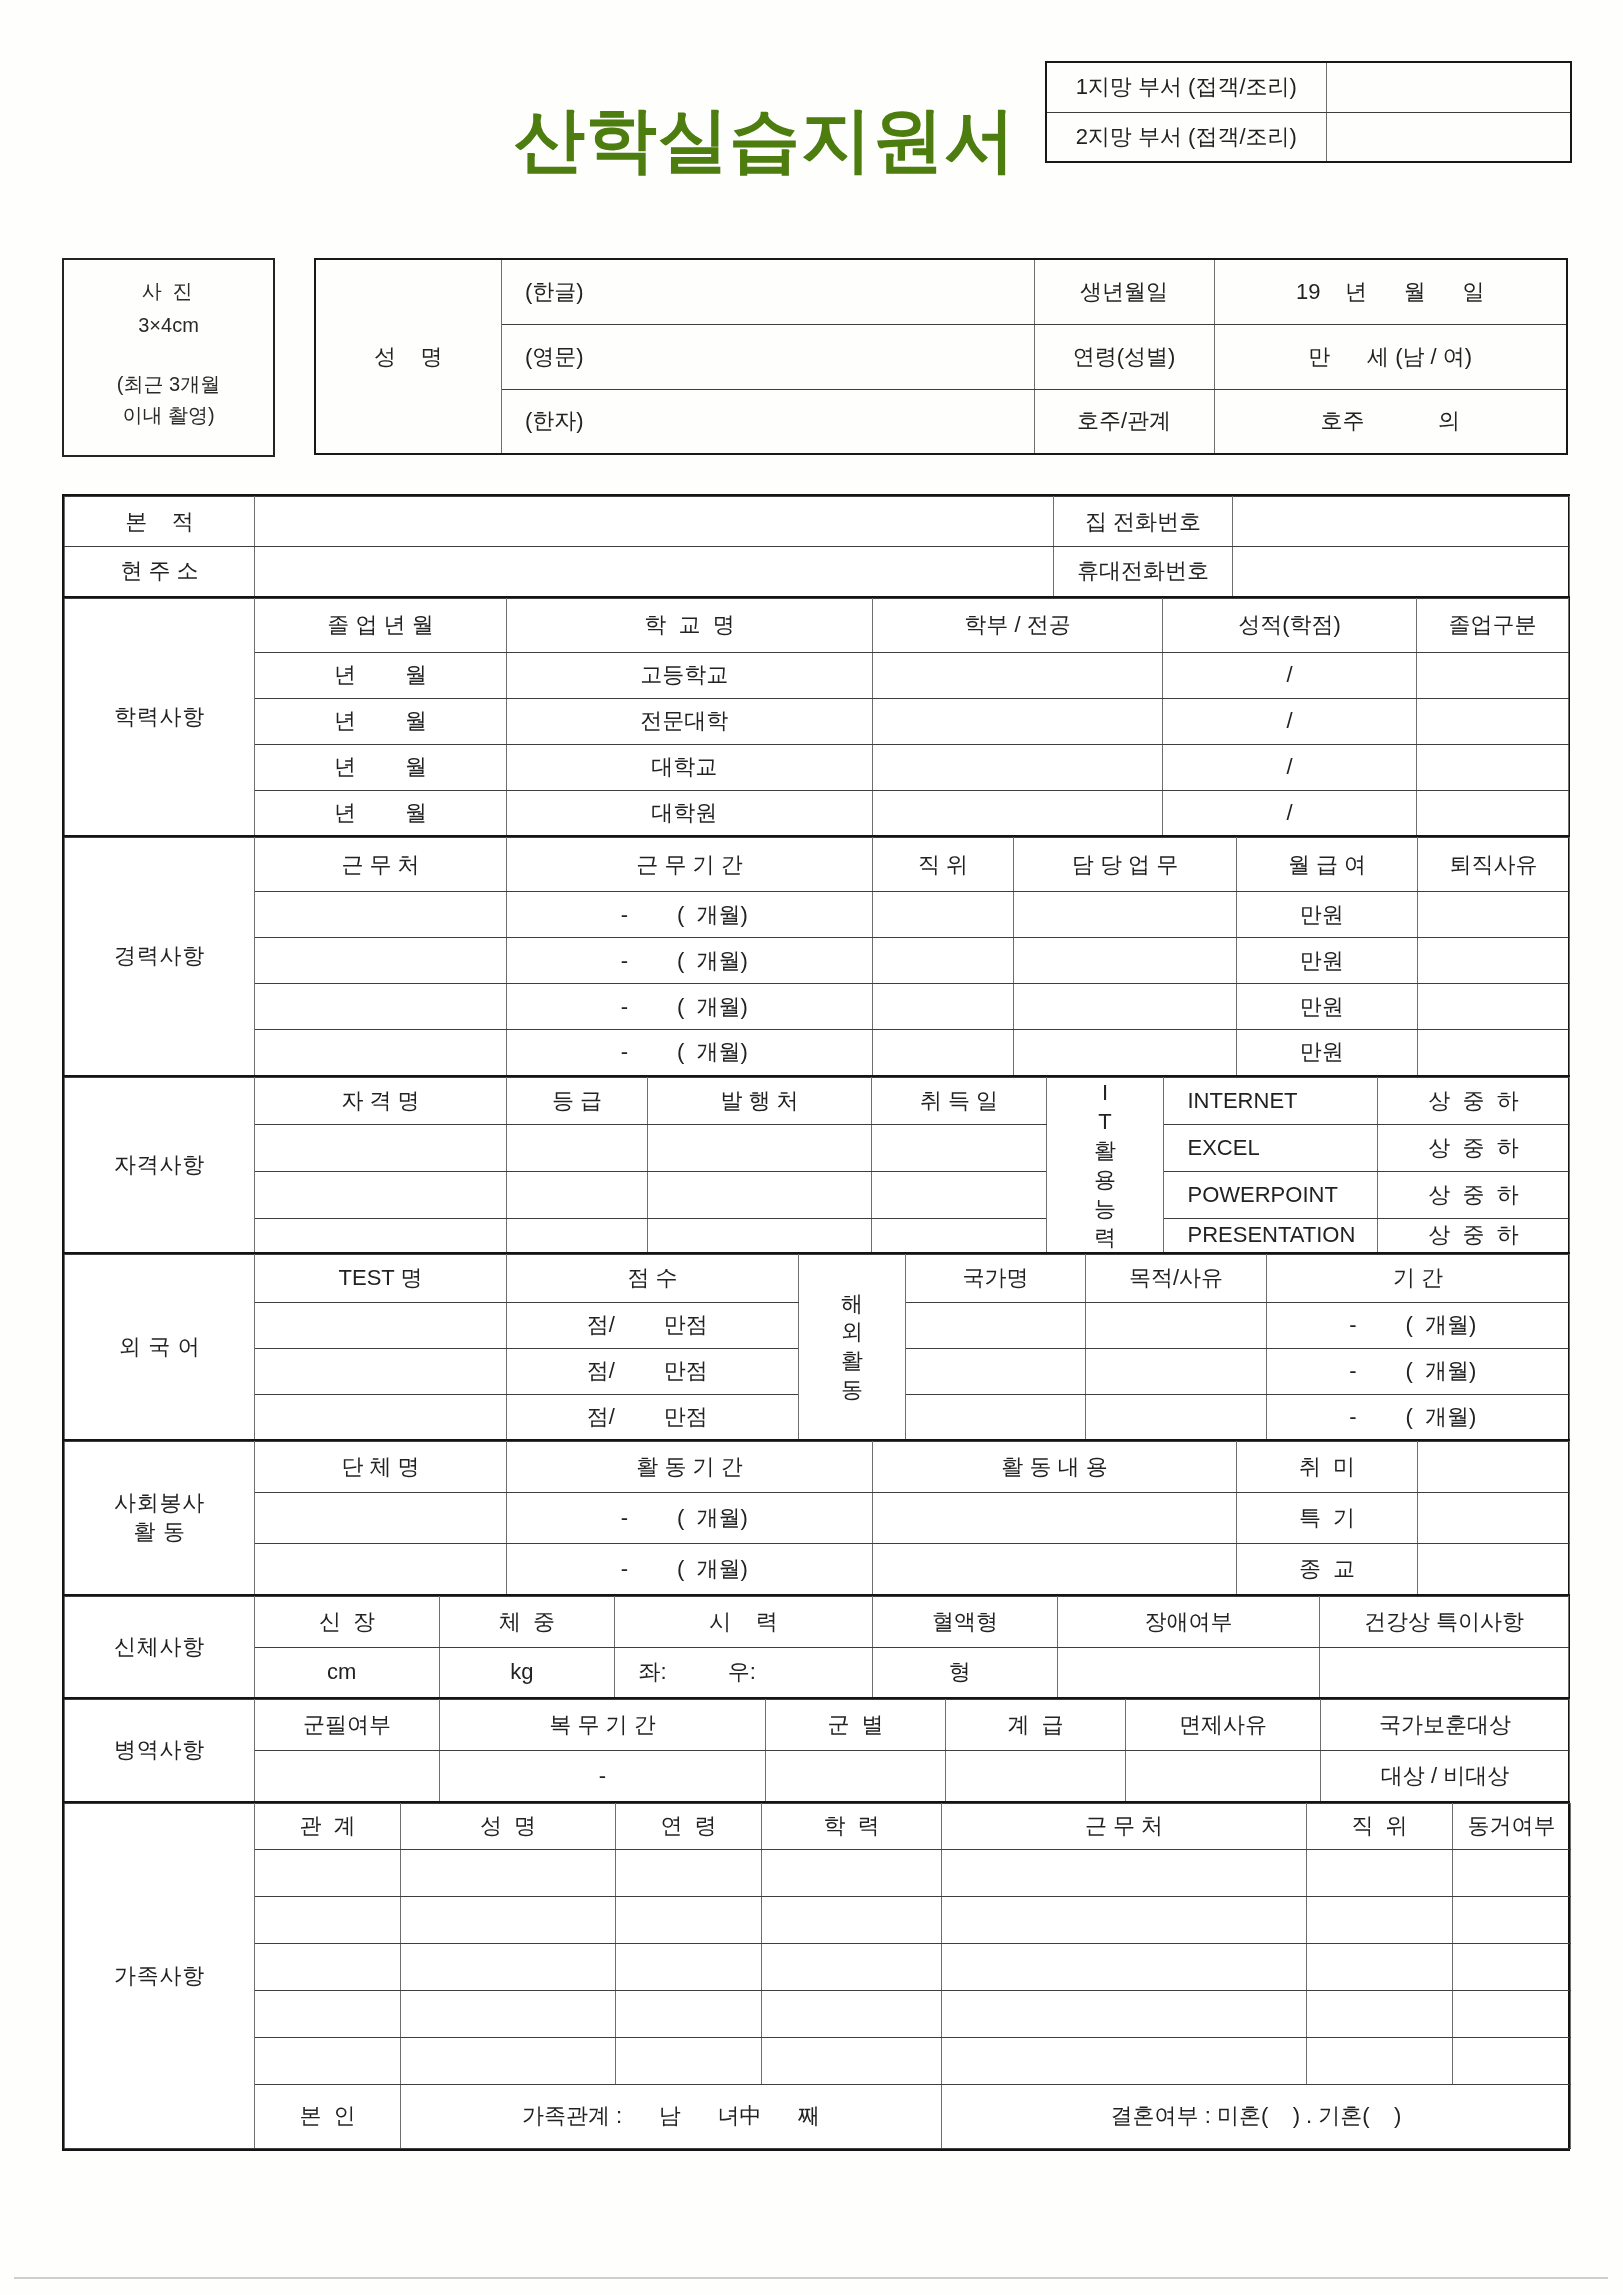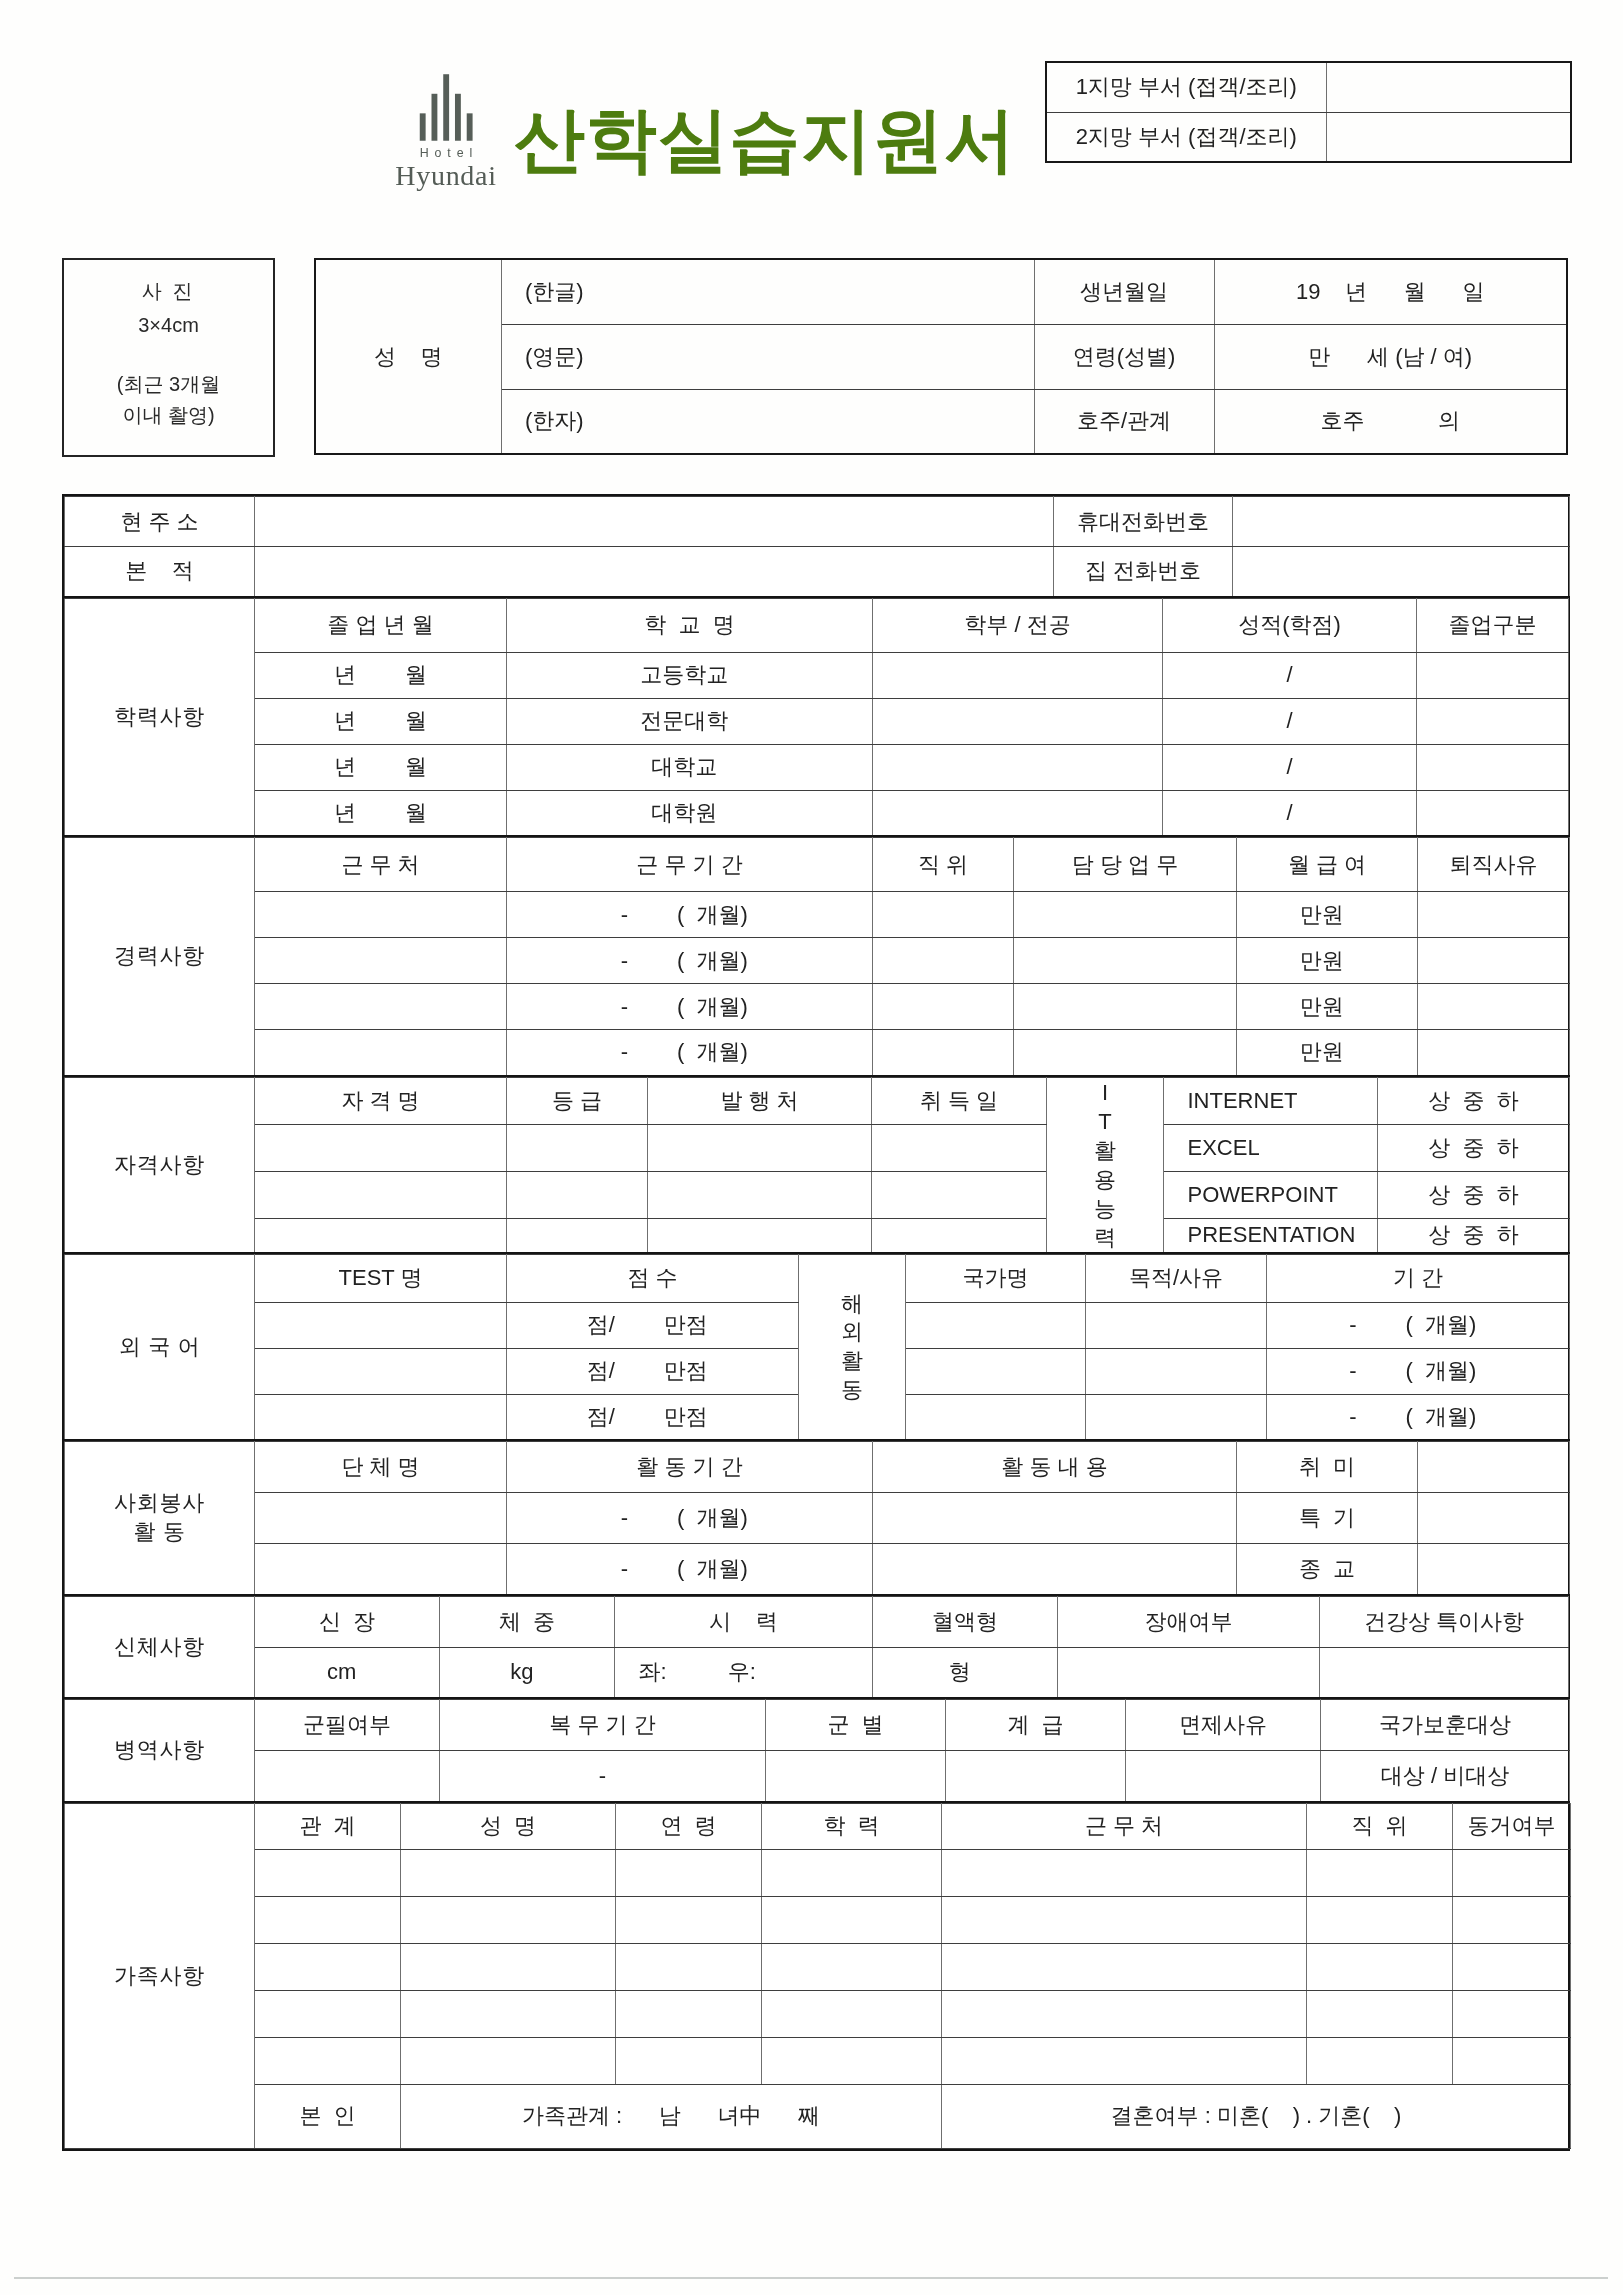--- a/index.html
+++ b/index.html
@@ -41,35 +41,20 @@
   .it-cell{font-size:19.6px;line-height:1.32;}
   .it-item{font-size:19.6px;}
   .seclbl{letter-spacing:0.7px;}
   .scan-line{left:14.4px;top:2277px;width:1594px;height:2px;background:#ccd0ce;}
 </style>
 </head>
 <body>
 
 <div class="page">
 
-  <div class="logo abs">
-    <span>
-      <svg width="111" height="75" viewBox="0 0 170 115">
-        <g fill="#565e58">
-          <rect x="44" y="68" width="9" height="42"></rect>
-          <rect x="62" y="38" width="9" height="72"></rect>
-          <rect x="80" y="8" width="9" height="102"></rect>
-          <rect x="98" y="38" width="9" height="72"></rect>
-          <rect x="116" y="68" width="9" height="42"></rect>
-        </g>
-      </svg>
-    </span>
-    <div class="logo-hotel">Hotel</div>
-    <div class="logo-hyundai">Hyundai</div>
-  </div>
 
   <h1 class="title abs">산학실습지원서</h1>
 
   <table class="f wish abs">
     <colgroup>
         <col style="width:280px">
         <col style="width:245px">
       </colgroup>
     <tbody>
     <tr style="height:50px">
@@ -121,29 +106,29 @@
 
     <table class="f">
       <colgroup>
           <col style="width:190px">
           <col style="width:799px">
           <col style="width:179px">
           <col style="width:337px">
         </colgroup>
       <tbody>
           <tr style="height:50px">
+        <td>본    적</td>
+        <td></td>
+        <td>집 전화번호</td>
+        <td></td>
+      </tr>
+      <tr style="height:50px">
         <td>현 주 소</td>
         <td></td>
         <td>휴대전화번호</td>
-        <td></td>
-      </tr>
-      <tr style="height:50px">
-        <td>본    적</td>
-        <td></td>
-        <td>집 전화번호</td>
         <td></td>
       </tr>
     </tbody>
       </table>
 
     <table class="f">
       <colgroup>
           <col style="width:190px">
           <col style="width:252px">
           <col style="width:366px">

